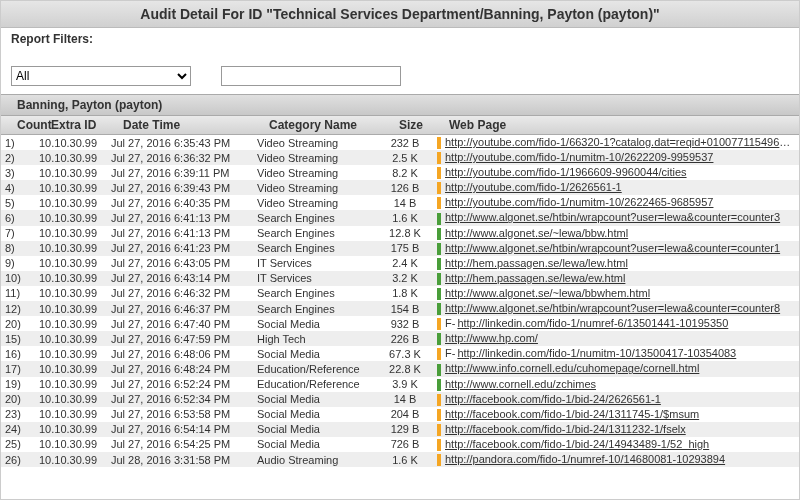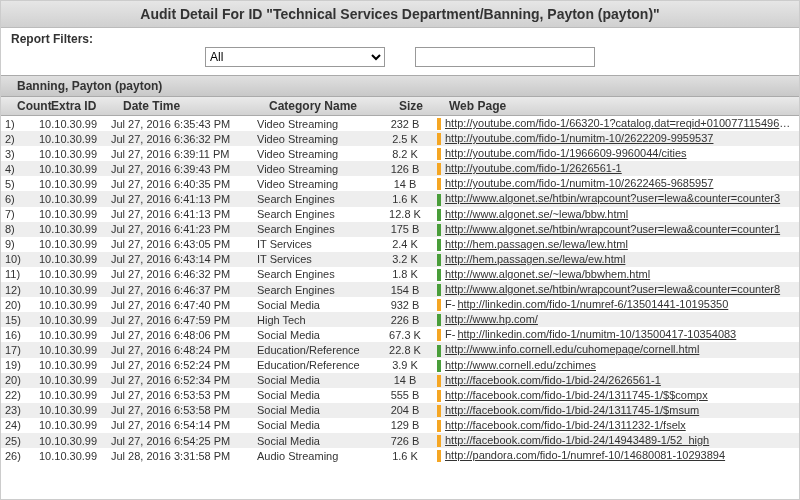--- a/index.html
+++ b/index.html
@@ -1,20 +1,20 @@
 <!DOCTYPE html>
 <html><head>
 <meta charset="utf-8">
 <style>
 *{box-sizing:border-box;margin:0;padding:0}
 body{font-family:Arial,Helvetica,sans-serif;font-size:12px;color:#333;background:#fff;width:800px;height:500px;overflow:hidden;border:1px solid #ccc}
 .hdr{background:linear-gradient(#e6e6e6,#d0d0d0);text-align:center;font-weight:bold;font-size:14px;color:#333;padding:5px 0;border-bottom:1px solid #bbb}
 .filters{padding:4px 10px 8px;font-size:12px}
-.flabel{font-weight:bold;color:#333;margin-bottom:1px}
-.fctrl{display:flex;justify-content:center;gap:30px}
+.flabel{font-weight:bold;color:#333;margin-bottom:20px}
+.fctrl{display:flex;gap:30px}
 select{width:180px;height:20px;font-size:12px;border:1px solid #999;background:#fff}
 input[type=text]{width:180px;height:20px;font-size:12px;border:1px solid #999}
 .grouphdr{background:linear-gradient(#e0e0e0,#c8c8c8);font-weight:bold;padding:3px 16px;border-top:1px solid #aaa;border-bottom:1px solid #aaa}
 table{border-collapse:collapse;width:100%;table-layout:fixed}
 th{background:linear-gradient(#eaeaea,#d2d2d2);text-align:left;font-weight:bold;font-size:12px;padding:2px 16px;border-bottom:1px solid #aaa;white-space:nowrap}
 td{font-size:11px;padding:1px 4px;white-space:nowrap;overflow:hidden;text-overflow:ellipsis;vertical-align:middle;height:14px}
 tbody tr:nth-child(even){background:#eeeeee}
 .size{text-align:center;padding-right:8px}
 .bar{display:inline-block;width:4px;height:12px;margin-right:4px;vertical-align:middle}
 .flag{color:#333;margin-right:2px}
@@ -199,28 +199,20 @@
       </tr>
       <tr>
         <td>20)</td>
         <td>10.10.30.99</td>
         <td>Jul 27, 2016 6:52:34 PM</td>
         <td>Social Media</td>
         <td class="size">14 B</td>
         <td><span class="bar" style="background:#f5a623"></span><a href="#">http://facebook.com/fido-1/bid-24/2626561-1</a></td>
       </tr>
       <tr>
-        <td>22)</td>
-        <td>10.10.30.99</td>
-        <td>Jul 27, 2016 6:53:53 PM</td>
-        <td>Social Media</td>
-        <td class="size">555 B</td>
-        <td><span class="bar" style="background:#f5a623"></span><a href="#">http://facebook.com/fido-1/bid-24/1311745-1/$$compx</a></td>
-      </tr>
-      <tr>
         <td>23)</td>
         <td>10.10.30.99</td>
         <td>Jul 27, 2016 6:53:58 PM</td>
         <td>Social Media</td>
         <td class="size">204 B</td>
         <td><span class="bar" style="background:#f5a623"></span><a href="#">http://facebook.com/fido-1/bid-24/1311745-1/$msum</a></td>
       </tr>
       <tr>
         <td>24)</td>
         <td>10.10.30.99</td>

